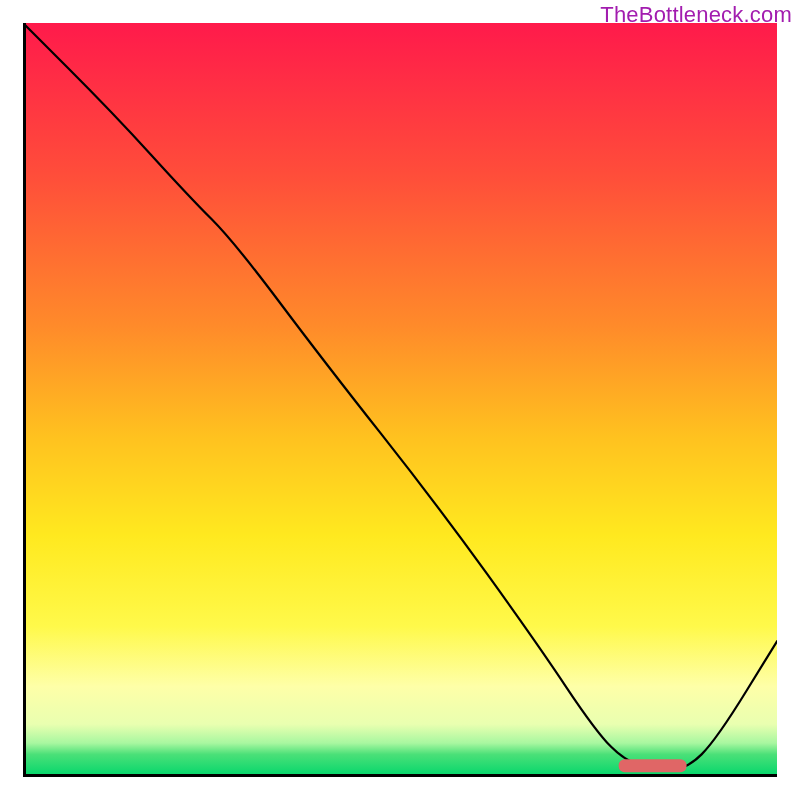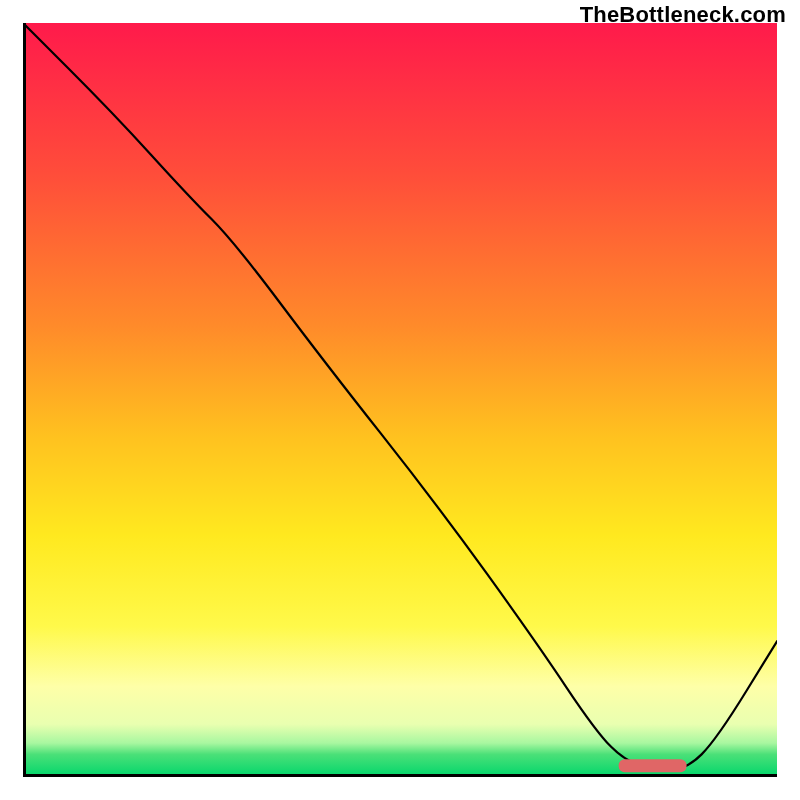--- a/index.html
+++ b/index.html
@@ -7,24 +7,24 @@
     padding: 0;
     width: 800px;
     height: 800px;
     overflow: hidden;
     background: #fff;
     font-family: Arial, Helvetica, sans-serif;
   }
   .watermark {
     position: absolute;
     top: 2px;
-    right: 14px;
+    right: 8px;
     font-size: 22px;
-    font-weight: 700;
-    color: #000000;
+    font-weight: 400;
+    color: #a21caf;
     letter-spacing: 0.2px;
     z-index: 10;
   }
   .plot-area {
     position: absolute;
     left: 23px;
     top: 23px;
     width: 754px;
     height: 754px;
   }

